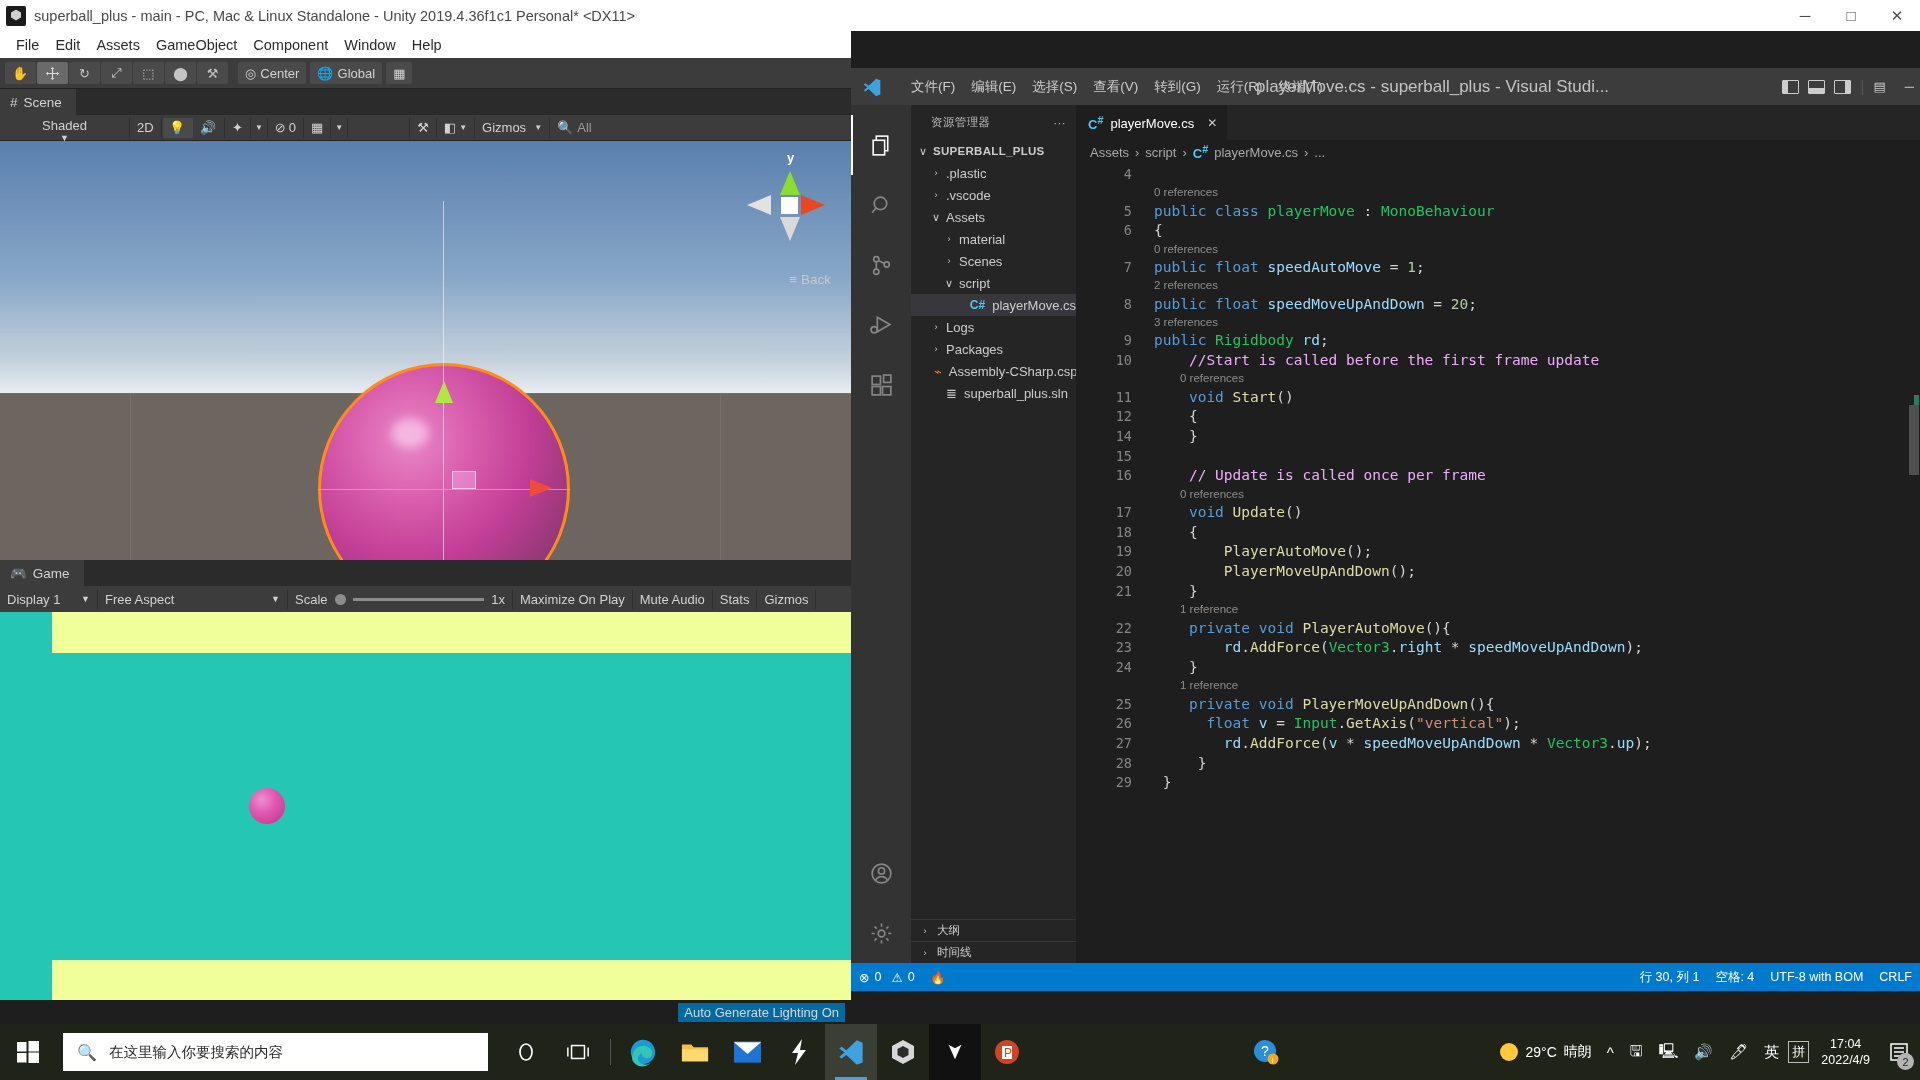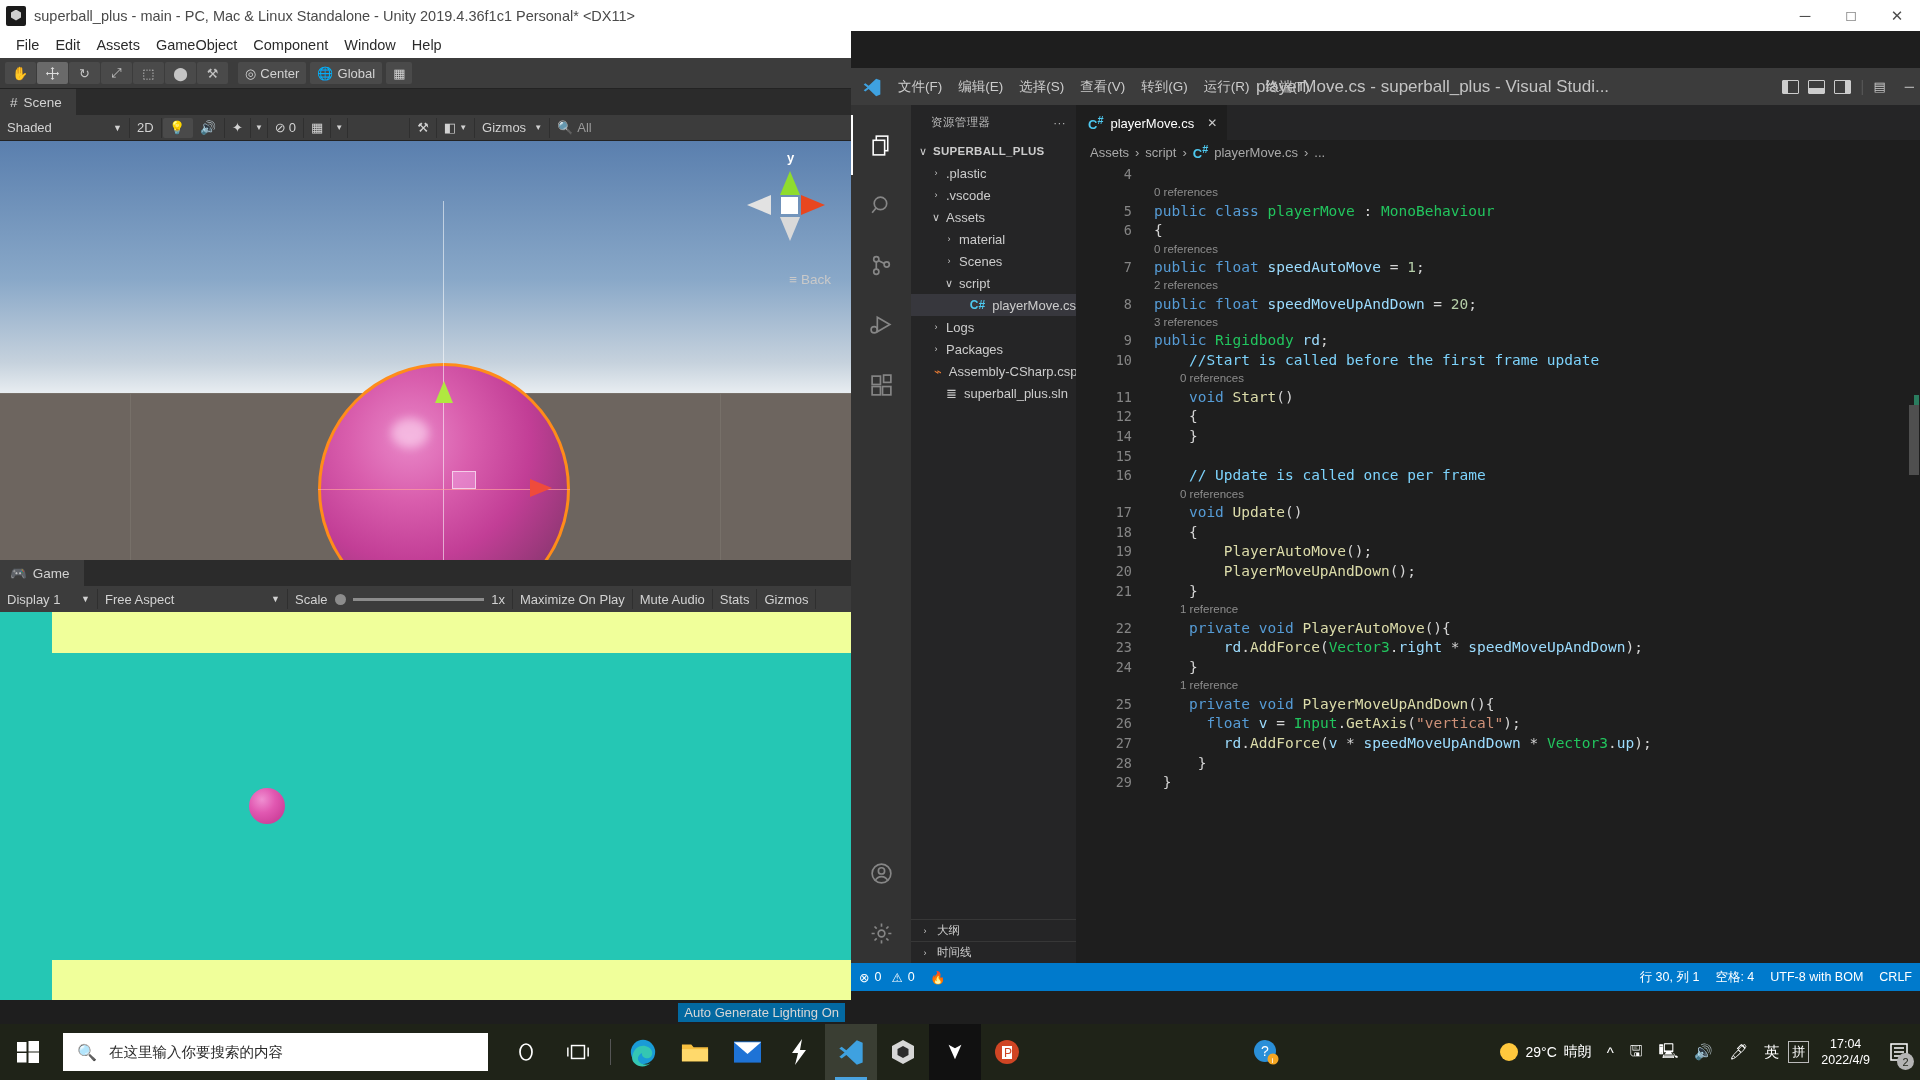--- a/index.html
+++ b/index.html
@@ -68,21 +68,21 @@
   .plat { position:absolute; background:#f0ff9a; }
   #gball { position:absolute; left:249px; top:788px; width:36px;height:36px; border-radius:50%;
     background:radial-gradient(circle at 36% 32%, #ef8fd1 0%, #e158b1 40%, #c0318c 100%); }
   #lighting-note { position:absolute; right:6px; top:1003px; color:#d7d7d7; font-size:13px;
     background:#0369a1; padding:2px 6px; }
 
   
   #vscode { position:absolute; left:851px; top:68px; width:1069px; height:932px; background:#1e1e1e; }
   #vs-titlebar { height:37px; background:#3c3c3c; display:flex; align-items:center; padding-left:8px; color:#cccccc; }
   #vs-logo { width:26px; height:22px; display:flex; align-items:center; justify-content:center; }
-  #vs-menu { display:flex; align-items:center; gap:2px; margin-left:6px; }
+  #vs-menu { display:flex; align-items:center; gap:2px; margin-left:19px; }
   #vs-menu span { font-size:13.5px; padding:3px 7px; white-space:nowrap; }
   #vs-wtitle { position:absolute; left:50%; transform:translateX(-50%); font-size:17px; color:#c3c3c3;
     white-space:nowrap; }
   #vs-tbar-right { margin-left:auto; display:flex; align-items:center; gap:9px; padding-right:6px; }
   .lay-ico { width:17px; height:14px; border:1.6px solid #cccccc; border-radius:1px; position:relative; }
   .lay-ico.l::before{content:"";position:absolute;left:0;top:0;bottom:0;width:5px;background:#cccccc;}
   .lay-ico.b::before{content:"";position:absolute;left:0;right:0;bottom:0;height:5px;background:#cccccc;}
   .lay-ico.r::before{content:"";position:absolute;right:0;top:0;bottom:0;width:5px;background:#cccccc;}
 
   #vs-body { position:absolute; left:0; top:37px; width:1069px; height:858px; display:flex; }
@@ -111,21 +111,21 @@
     color:#a9a9a9; font-size:13px; }
   #code { position:absolute; left:0; top:59px; right:0; bottom:0; overflow:hidden;
     font-family:"DejaVu Sans Mono", monospace; font-size:14.5px; }
   .cl { display:flex; height:19.7px; align-items:center; }
   .lno { width:78px; text-align:right; padding-right:22px; color:#858585; font-size:13.5px;
     font-family:"DejaVu Sans Mono", monospace; flex:none; }
   .ctext { white-space:pre; color:#d4d4d4; }
   .ref { display:flex; height:17px; align-items:center; }
   .ref .rtxt { color:#8d8d8d; font-size:11.5px; font-family:"Liberation Sans",sans-serif; }
   .kw{color:#569cd6;} .ty{color:#22c55e;} .fn{color:#dcdcaa;}
-  .va{color:#9cdcfe;} .nu{color:#b5cea8;} .cm{color:#7dd3fc;} .st{color:#ce9178;} .pn{color:#d4d4d4;}
+  .va{color:#9cdcfe;} .nu{color:#b5cea8;} .cm{color:#f0abfc;} .st{color:#ce9178;} .pn{color:#d4d4d4;}
   #scroll-thumb { position:absolute; right:1px; top:300px; width:10px; height:70px; background:#4f4f4f; border-radius:0; }
   #minimap-mark { position:absolute; right:1px; top:290px; width:5px; height:20px; background:#2a7d5f; }
 
   #vs-status { position:absolute; left:0; top:895px; width:1069px; height:28px; background:#007acc;
     display:flex; align-items:center; color:#ffffff; font-size:12.5px; }
   .st-l { display:flex; align-items:center; gap:5px; padding:0 8px; height:28px; }
   .st-r { margin-left:auto; display:flex; align-items:center; }
 
   
   #taskbar { position:absolute; left:0; top:1024px; width:1920px; height:56px; background:#1f2318; }
@@ -196,21 +196,21 @@
   </div>
 
   <div id="scene-tabrow">
     <div class="u-tab">
       <span>#</span>
       <span>Scene</span>
     </div>
   </div>
 
   <div id="scene-ctrlrow">
-    <div class="sc" style="width:130px;justify-content:space-between;">
+    <div class="sc" style="width:130px;justify-content:space-between;flex-direction:column;">
       <span>Shaded</span>
       <span style="font-size:9px;">▼</span>
     </div>
     <div class="sc">2D</div>
     <div class="sc btn">💡</div>
     <div class="sc">🔊</div>
     <div class="sc">✦</div>
     <div class="sc" style="padding:0 4px;">
         <span style="font-size:8px;">▼</span>
       </div>

